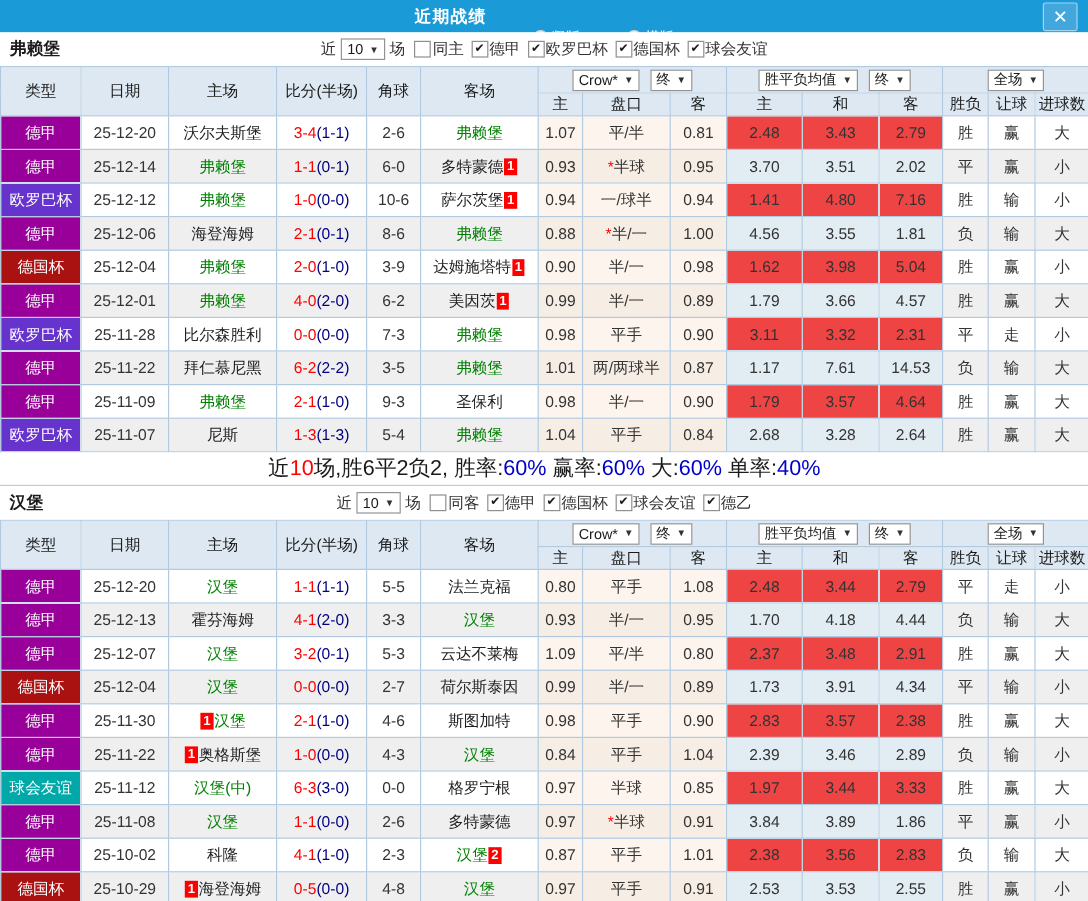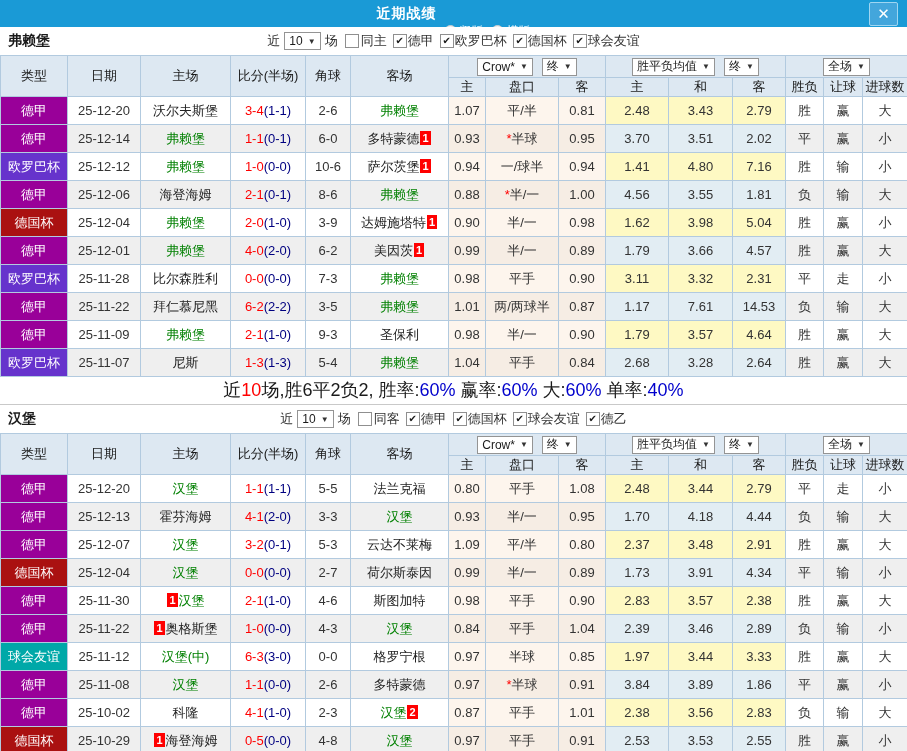--- a/index.html
+++ b/index.html
@@ -1,20 +1,20 @@
 <!DOCTYPE html>
 <html style="--c-bar: #1a9ad6; --c-dj: #990099; --c-eu: #6633cc; --c-gc: #aa1111; --c-fr: #00a8a8; --c-score: #ff0000; --c-navy: #000080; --c-green: #008000; --c-res-red: #e60000; --c-res-blue: #1414e6; --c-sumblue: #0000cc; --c-badge: #ff0000;"><head>
 <meta charset="utf-8">
 <style>
   html,body{margin:0;padding:0;background:#fff;}
   body{font-family:"Liberation Sans","DejaVu Sans",sans-serif;}
   .win{width:907px;height:751px;background:#fff;overflow:hidden;font-size:13px;color:#333;position:relative;}
 
   
-  .titlebar{height:27px;background:var(--c-bar);display:flex;align-items:center;justify-content:center;position:relative;color:#fff;}
+  .titlebar{height:27px;background:var(--c-bar);display:flex;align-items:center;justify-content:center;position:relative;color:#fff;gap:31px;}
   .title{font-weight:bold;font-size:14px;letter-spacing:1px;}
   .radio-wrap{display:inline-flex;align-items:center;gap:3px;margin-left:7px;font-size:12px;cursor:default;margin-top:36px;}
   .radio{width:13px;height:13px;border-radius:50%;background:#f2f2f2;border:1px solid #cfcfcf;box-sizing:border-box;position:relative;display:inline-block;}
   .radio.sel::after{content:"";position:absolute;left:3px;top:3px;width:5px;height:5px;border-radius:50%;background:#3c3c3c;}
   .close{position:absolute;right:9px;top:2px;width:27px;height:22px;background:#43a6dc;border:1px solid #9fd6f2;color:#fff;font-weight:bold;font-size:15px;display:flex;align-items:center;justify-content:center;border-radius:2px;cursor:pointer;}
 
   
   .sec-head{height:28px;display:flex;align-items:center;position:relative;background:#fff;}
   .team{font-weight:bold;font-size:14px;color:#1a1a1a;margin-left:8px;position:relative;z-index:2;}
   .filters{position:absolute;left:0;right:0;display:flex;align-items:center;justify-content:center;gap:4px;z-index:1;}
@@ -31,21 +31,21 @@
   .grid th,.grid td{border:1px solid #b2cadf;text-align:center;padding:0;overflow:hidden;white-space:nowrap;}
   .grid thead th{background:#dde8f2;font-weight:normal;color:#1a1a1a;font-size:13px;}
   tr.h1 th{height:21px;}
   tr.h2 th{height:18px;}
   .selwrap{display:flex;align-items:center;justify-content:center;gap:9px;}
   .grid td{height:27px;font-size:13px;color:#333;}
   tr.odd td{background:#fff;}
   tr.even td{background:#efefef;}
   tr.odd td.c-cream{background:#fdf5ed;}
   tr.even td.c-cream{background:#f6ede4;}
-  tr.odd td.c-blue{background:#fef9c3;}
+  tr.odd td.c-blue{background:#ef4444;}
   tr.even td.c-blue{background:#e2edf3;}
   td.type{color:#fff;}
   .lg-dj{background:var(--c-dj) !important;}
   .lg-eu{background:var(--c-eu) !important;}
   .lg-gc{background:var(--c-gc) !important;}
   .lg-fr{background:var(--c-fr) !important;}
   .team-g{color:var(--c-green);}
   .team-k{color:#222;}
   .t-score{color:var(--c-score);}
   .t-navy{color:var(--c-navy);}

